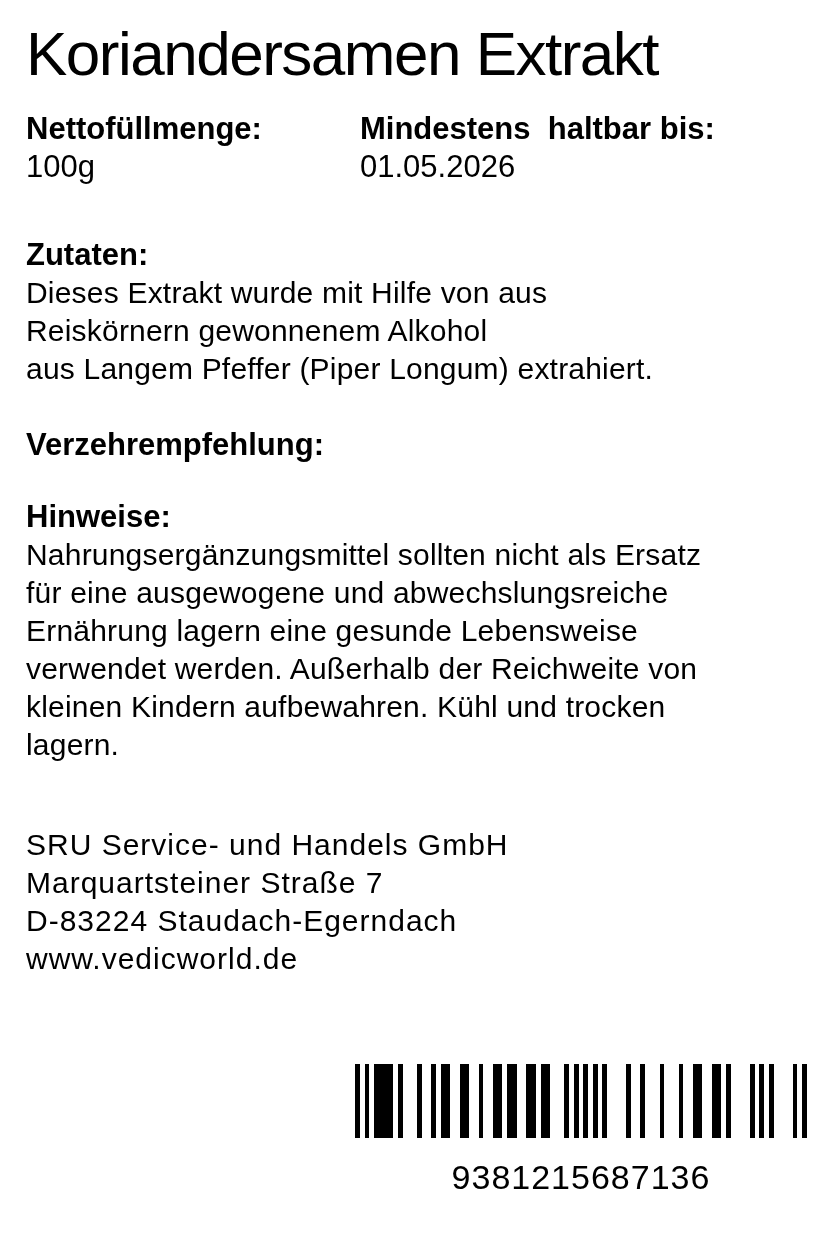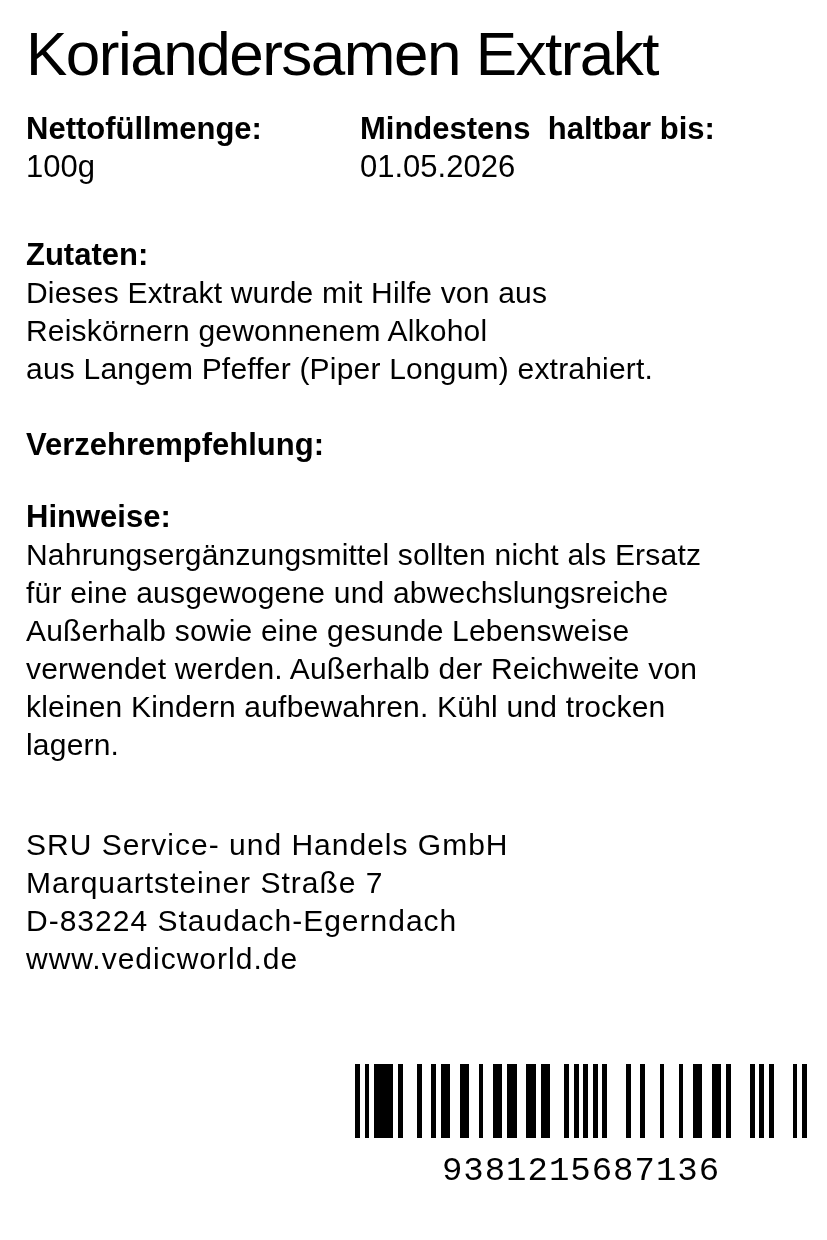--- a/index.html
+++ b/index.html
@@ -63,22 +63,22 @@
     top: 1064px;
     width: 452px;
     text-align: center;
   }
   .barcode-bars {
     display: block;
     width: 452px;
     height: 74px;
   }
   .barcode-number {
-    margin-top: 14px;
-    font-family: Liberation Mono, monospace;
+    margin-top: 20px;
+    font-family: Liberation Sans, sans-serif;
     font-size: 34px;
     line-height: 38px;
     letter-spacing: 1px;
     color: #000000;
   }
 </style>
 </head>
 <body>
 
 <div class="label">
@@ -107,21 +107,21 @@
 
   <div class="section section-dosage">
     <div class="section-title">Verzehrempfehlung:</div>
   </div>
 
   <div class="section section-notes">
     <div class="section-title">Hinweise:</div>
     <div class="section-body">
         <div>Nahrungsergänzungsmittel sollten nicht als Ersatz</div>
         <div>für eine ausgewogene und abwechslungsreiche</div>
-        <div>Außerhalb sowie eine gesunde Lebensweise</div>
+        <div>Ernährung lagern eine gesunde Lebensweise</div>
         <div>verwendet werden. Außerhalb der Reichweite von</div>
         <div>kleinen Kindern aufbewahren. Kühl und trocken</div>
         <div>lagern.</div>
       </div>
   </div>
 
   <div class="footer-address">
       <div>SRU Service- und Handels GmbH</div>
       <div>Marquartsteiner Straße 7</div>
       <div>D-83224 Staudach-Egerndach</div>

